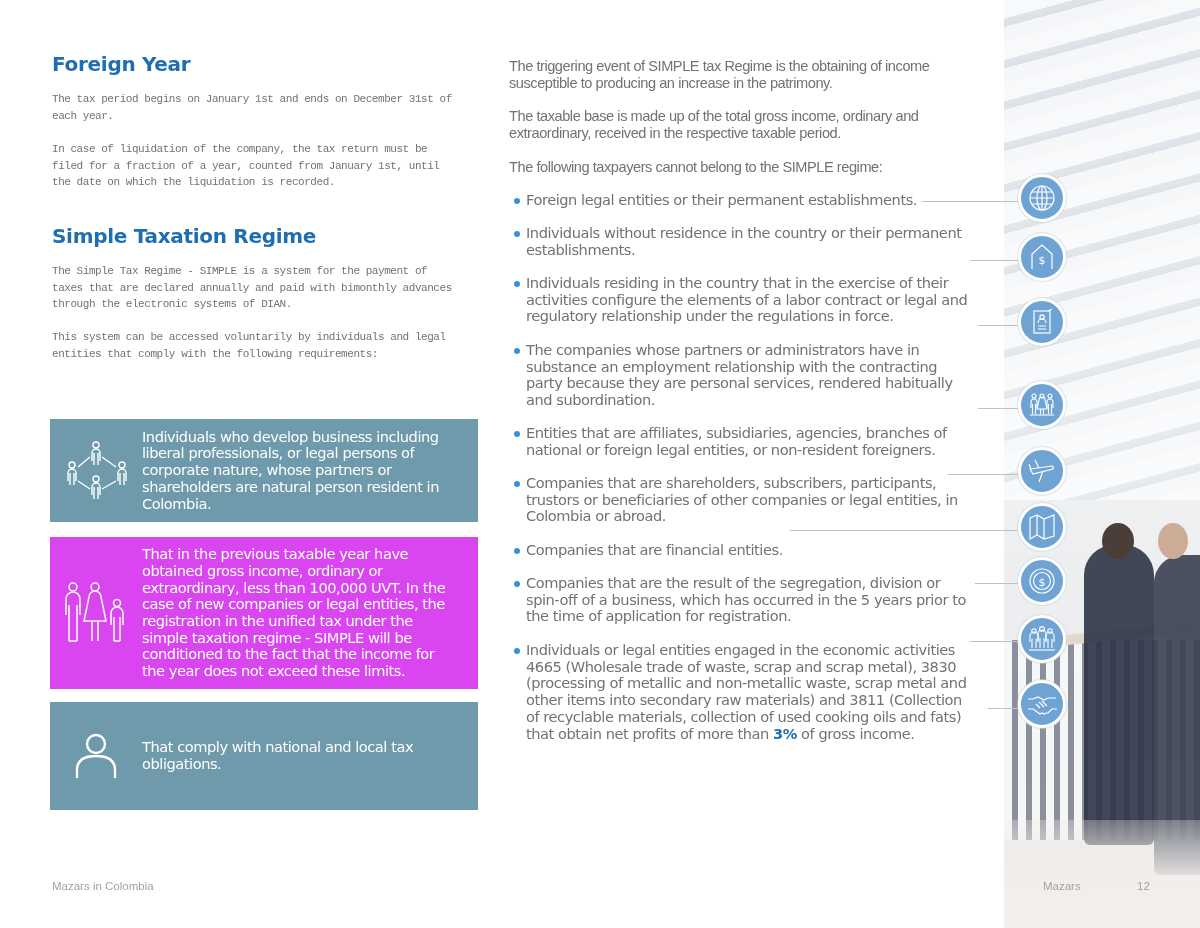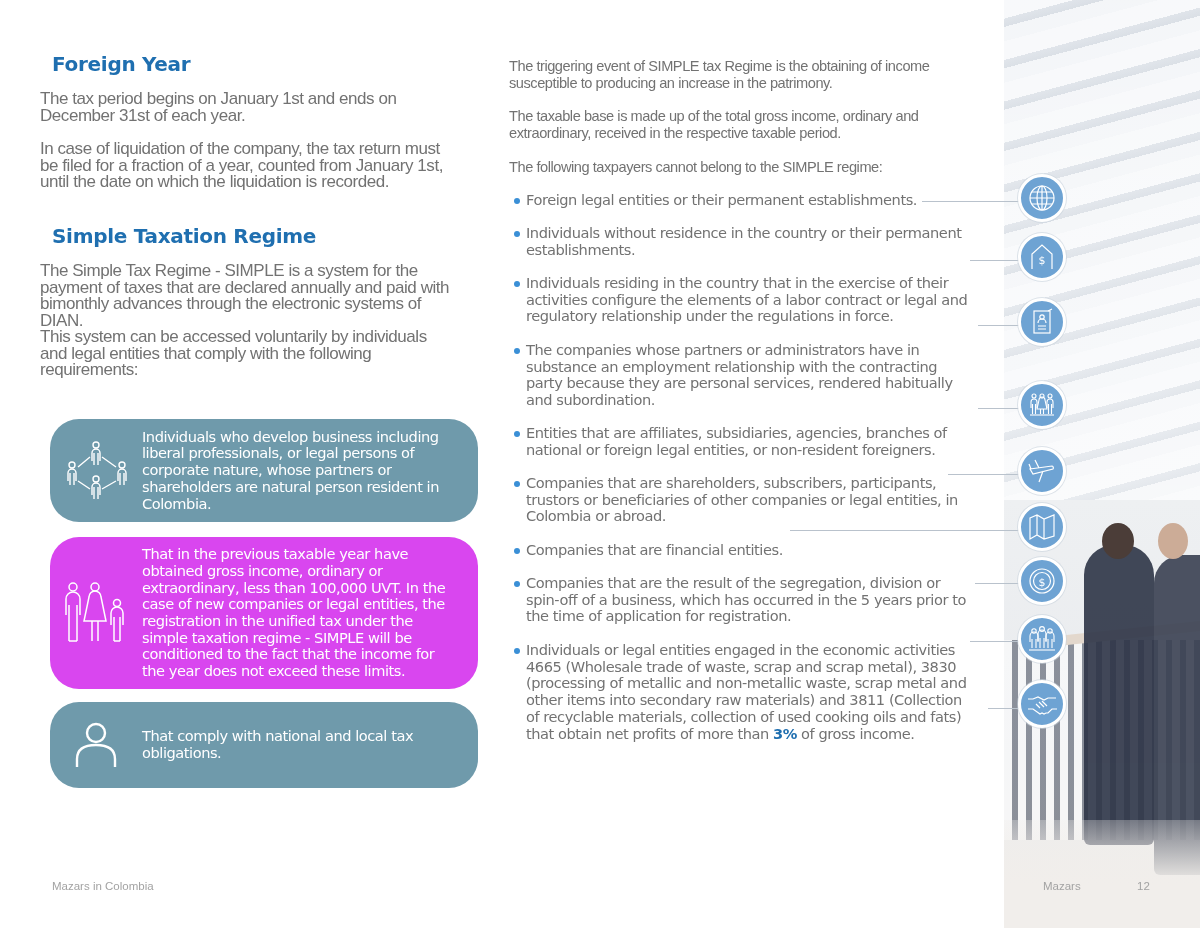--- a/index.html
+++ b/index.html
@@ -32,27 +32,27 @@
     .photo .person1 .head { position: absolute; left: 18px; top: -22px; width: 32px; height: 36px; border-radius: 50%; background: #3a2a24; }
     .photo .person2 { position: absolute; left: 150px; top: 555px; width: 60px; height: 320px; background: #3a4152; border-radius: 28px 0 6px 6px; opacity: 0.9; }
     .photo .person2 .head { position: absolute; left: 4px; top: -32px; width: 30px; height: 36px; border-radius: 50%; background: #c9a58e; }
     .photo .bottom-fade { position: absolute; left: 0; top: 820px; width: 100%; height: 108px; background: linear-gradient(180deg, rgba(241,238,235,0.3), #f1eeeb 60%); }
 
     h2 {
       position: absolute; left: 52px; font-size: 20px; font-weight: bold; color: #1f6fb0;
       font-family: "DejaVu Sans", sans-serif; letter-spacing: -0.3px;
     }
     .para {
-      position: absolute; left: 40px; width: 412px; font-size: 17px; line-height: 16.7px; color: #727272;
-      font-family: Liberation Sans, sans-serif; letter-spacing: -0.45px;
+      position: absolute; left: 52px; width: 412px; font-size: 11px; line-height: 16.7px; color: #727272;
+      font-family: Liberation Mono, monospace; letter-spacing: -0.45px;
     }
 
     .req-box {
       position: absolute; left: 50px; width: 428px; color: #ffffff;
-      display: flex; align-items: center; border-radius: 29px;
+      display: flex; align-items: center;
     }
     .req-box .icon { width: 92px; flex: 0 0 92px; display: flex; align-items: center; justify-content: center; }
     .req-box .txt {
       font-size: 14.6px; line-height: 16.7px; font-family: "DejaVu Sans", sans-serif; letter-spacing: -0.45px; padding-right: 20px;
     }
     .box-grey { background: #6f9aab; }
     .box-blue { background: #d946ef; }
     .rp {
       position: absolute; left: 509px; width: 470px; font-size: 14.6px; line-height: 16.7px; color: #727272;
       font-family: Liberation Sans, sans-serif; letter-spacing: -0.45px;
@@ -124,21 +124,21 @@
         <path d="M5 34 v-16 a7 7 0 0 1 14 0 v16 M8 24 v36 M16 24 v36 M8 60 h8"></path>
       <circle cx="34" cy="6" r="4"></circle>
         <path d="M28 16 a6 6 0 0 1 12 0 l5 24 h-22 z M31 40 v20 M37 40 v20"></path>
       <circle cx="56" cy="22" r="3.5"></circle>
         <path d="M50 44 v-12 a6 6 0 0 1 12 0 v12 M53 36 v24 M59 36 v24 M53 60 h6"></path>
     </svg>
   </div>
   <div class="txt">That in the previous taxable year have obtained gross income, ordinary or extraordinary, less than 100,000 UVT. In the case of new companies or legal entities, the registration in the unified tax under the simple taxation regime - SIMPLE will be conditioned to the fact that the income for the year does not exceed these limits.</div>
 </div>
 
-<div class="req-box box-grey" style="top:702px; height:86px;align-items:center;">
+<div class="req-box box-grey" style="top:702px; height:108px;align-items:center;">
   <div class="icon">
     <svg width="44" height="48" viewBox="0 0 44 48" fill="none" stroke="#fff" stroke-width="2.4">
       <circle cx="22" cy="12" r="9"></circle>
       <path d="M3 46 v-8 c0-10 8-14 19-14 s19 4 19 14 v8"></path>
     </svg>
   </div>
   <div class="txt">That comply with national and local tax obligations.</div>
 </div>
 
 <p class="rp" style="top:58px;">The triggering event of SIMPLE tax Regime is the obtaining of income susceptible to producing an increase in the patrimony.</p>

